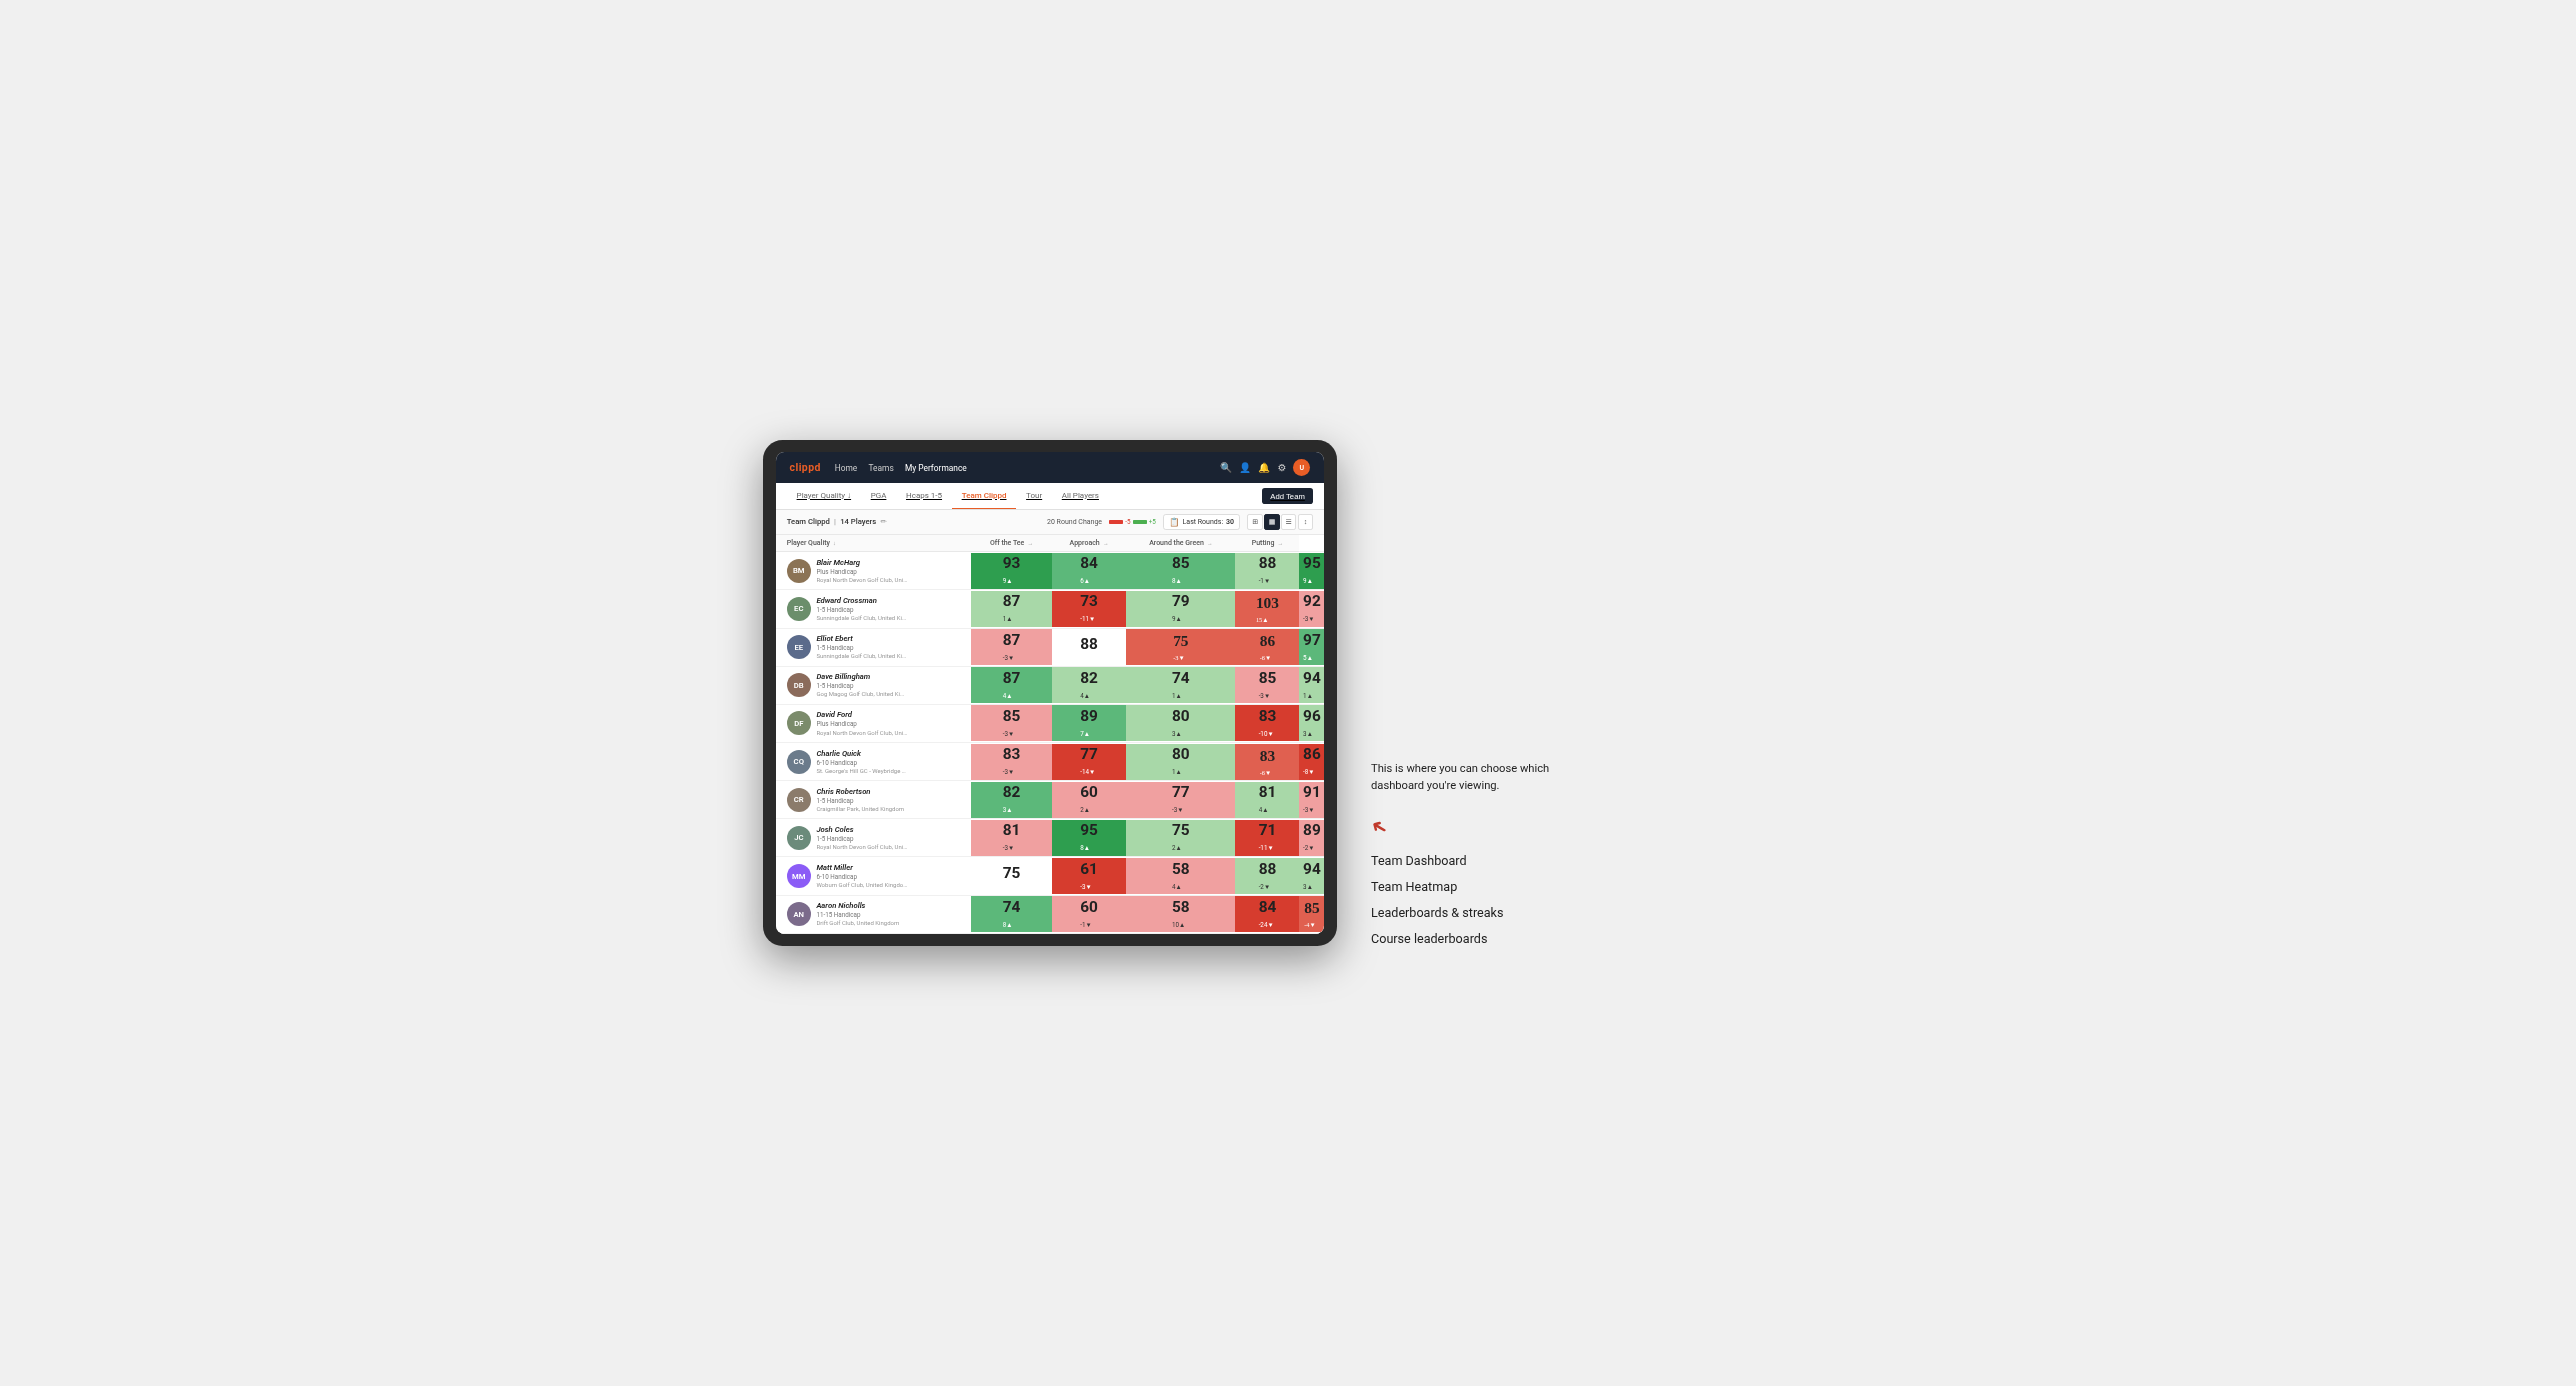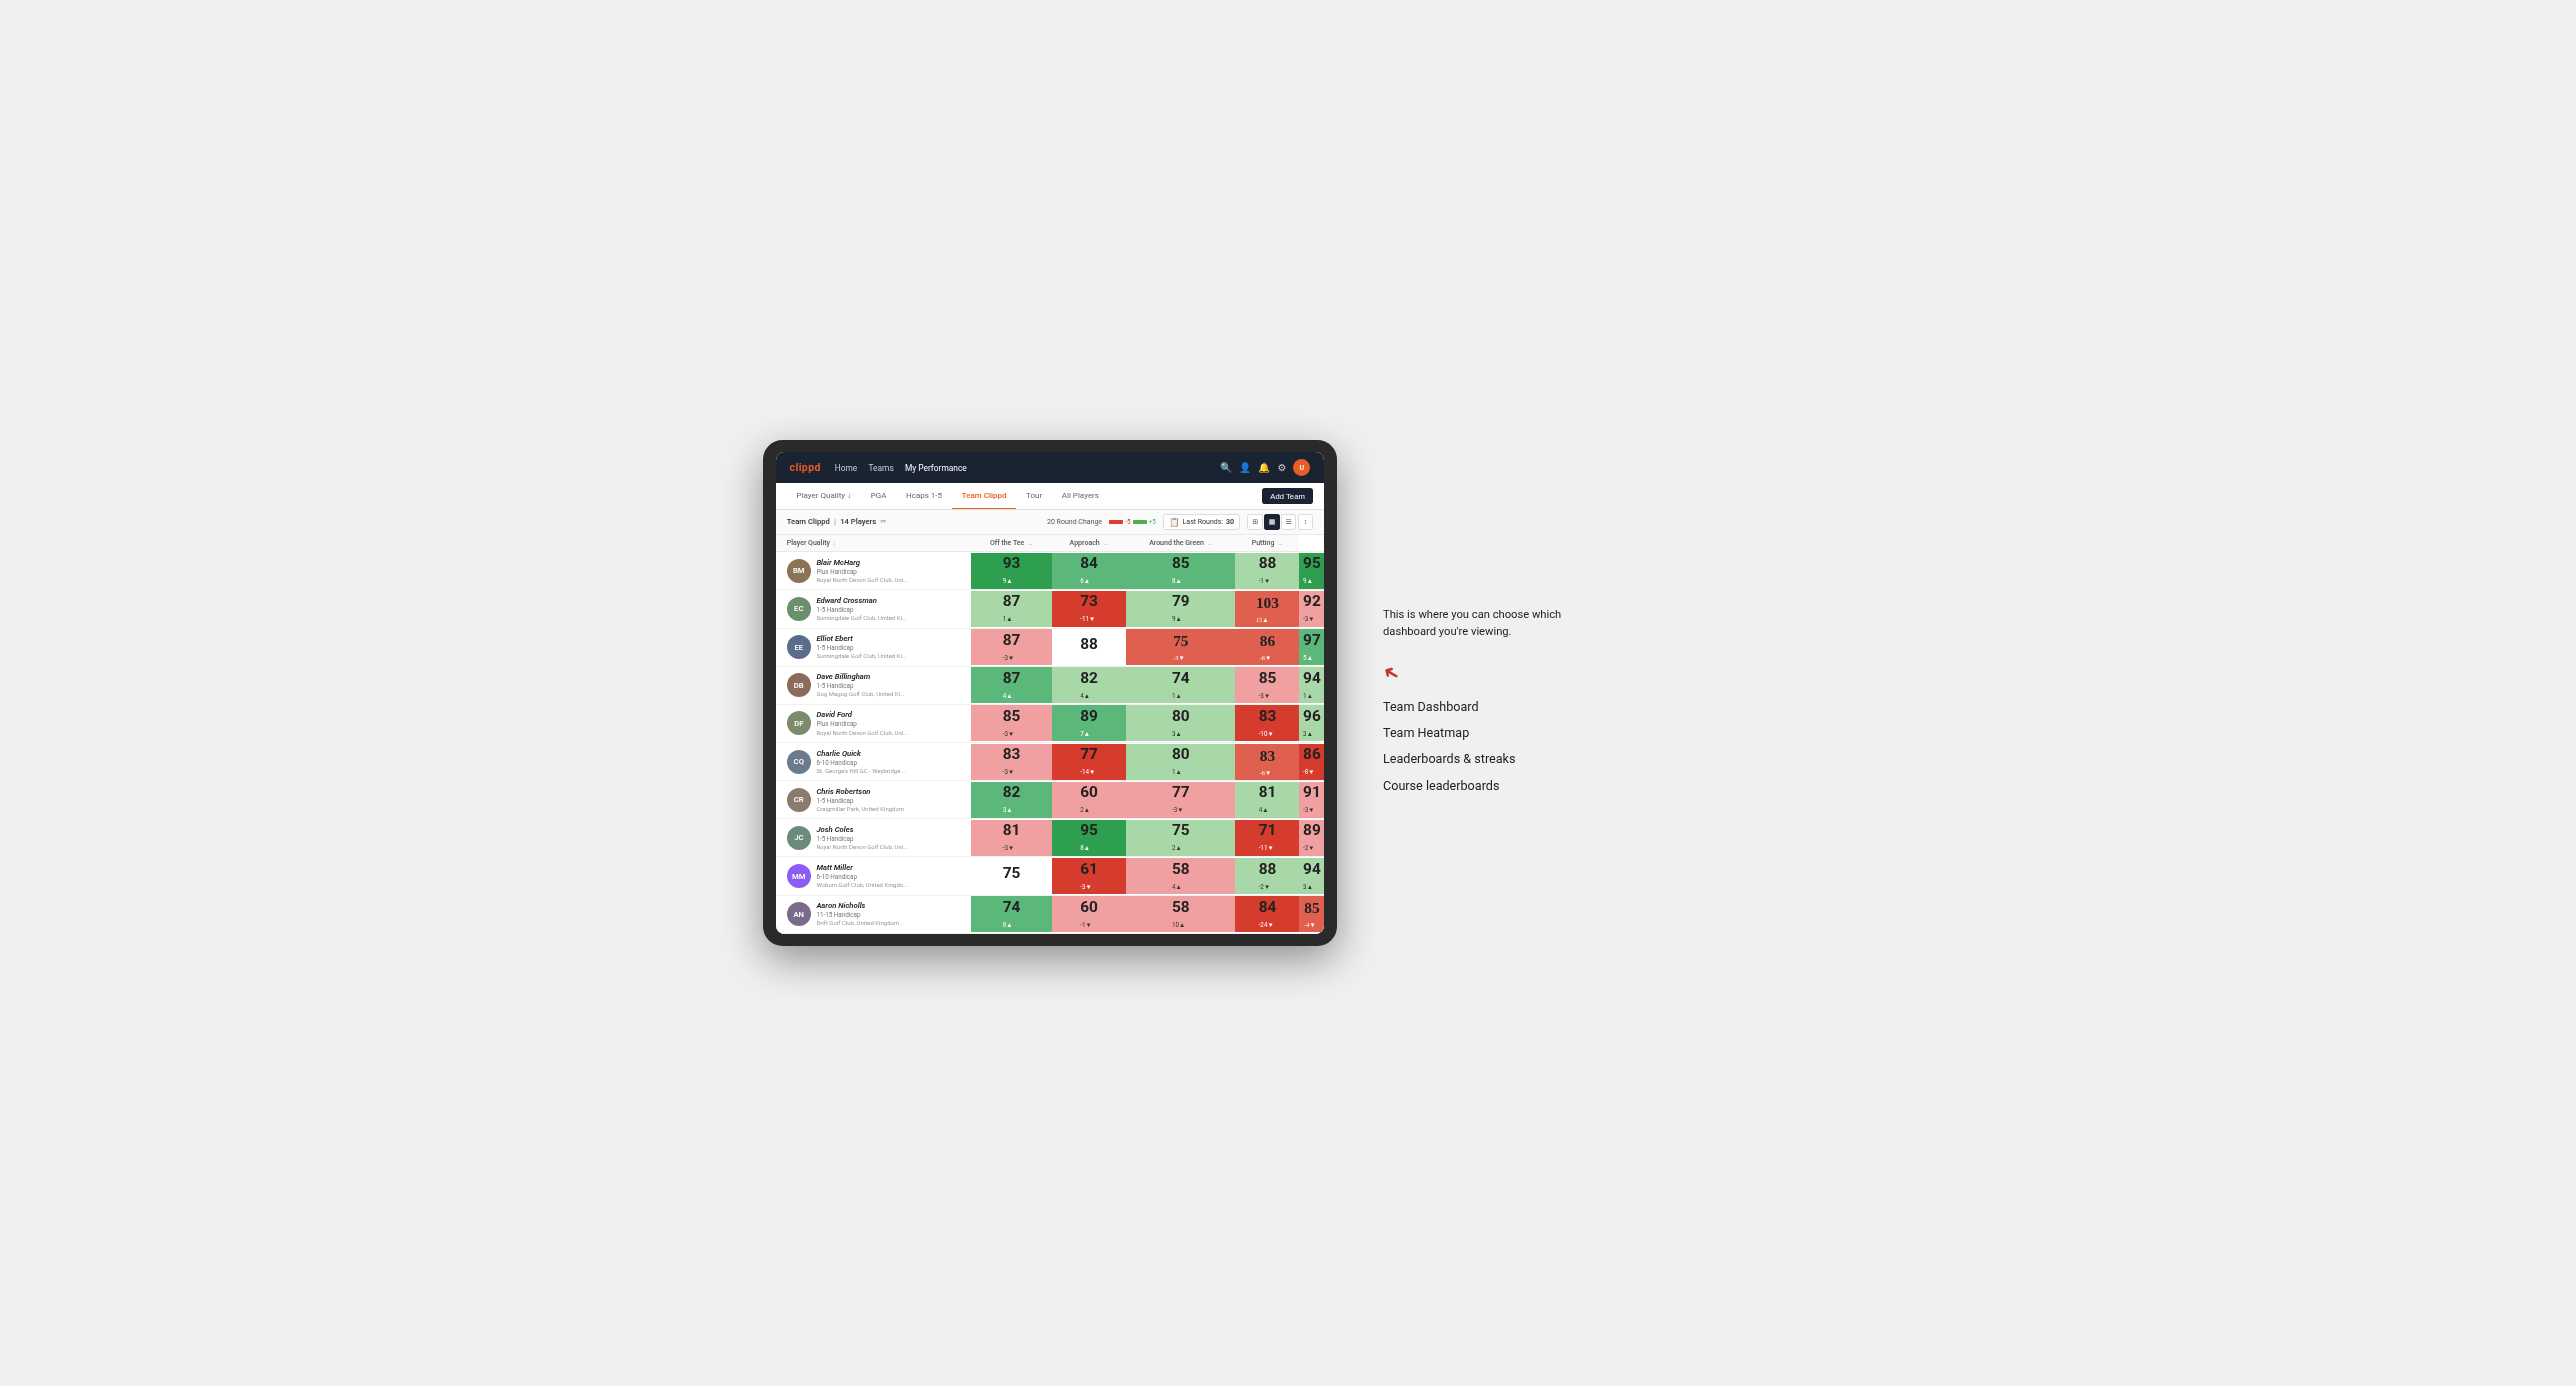--- a/index.html
+++ b/index.html
@@ -8,22 +8,22 @@
       font-family: -apple-system, BlinkMacSystemFont, 'Segoe UI', Roboto, sans-serif;
       display: flex;
       justify-content: center;
       align-items: center;
       min-height: 100vh;
       padding: 14px;
     }
 
     .page-wrapper {
       display: flex;
-      align-items: center;
-      gap: 32px;
+      align-items: flex-end;
+      gap: 20px;
       width: 100%;
       max-width: 1050px;
     }
 
     
     .tablet {
       background: #2a2a2a;
       border-radius: 19.6px;
       padding: 12.6px;
       box-shadow: 0 14px 42px rgba(0,0,0,0.4);
@@ -100,20 +100,21 @@
     
     .tabs-bar {
       background: #fff;
       border-bottom: 0.7px solid #e0e0e0;
       display: flex;
       align-items: center;
       padding: 0 11.2px;
       height: 26.6px;
       gap: 0;
       justify-content: space-between;
+      text-decoration: underline;
     }
 
     .tabs-left {
       display: flex;
       gap: 0;
       height: 100%;
       align-items: flex-end;
     }
 
     .tab {

